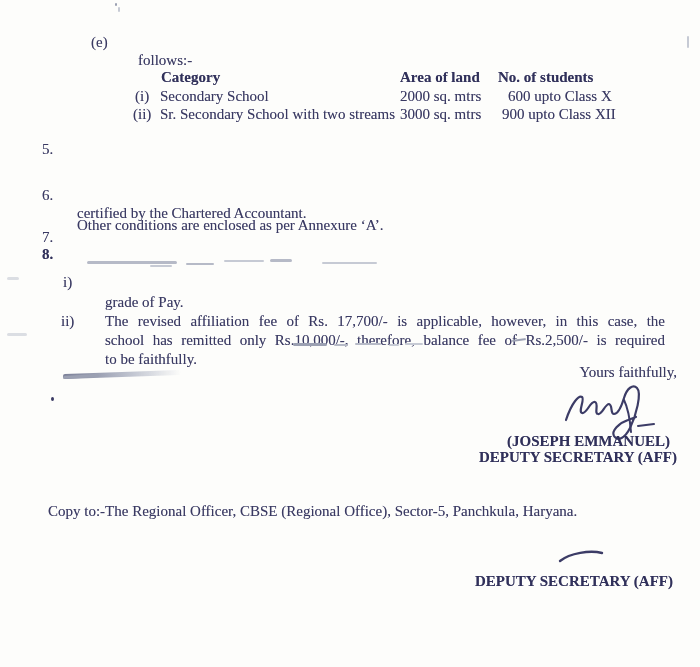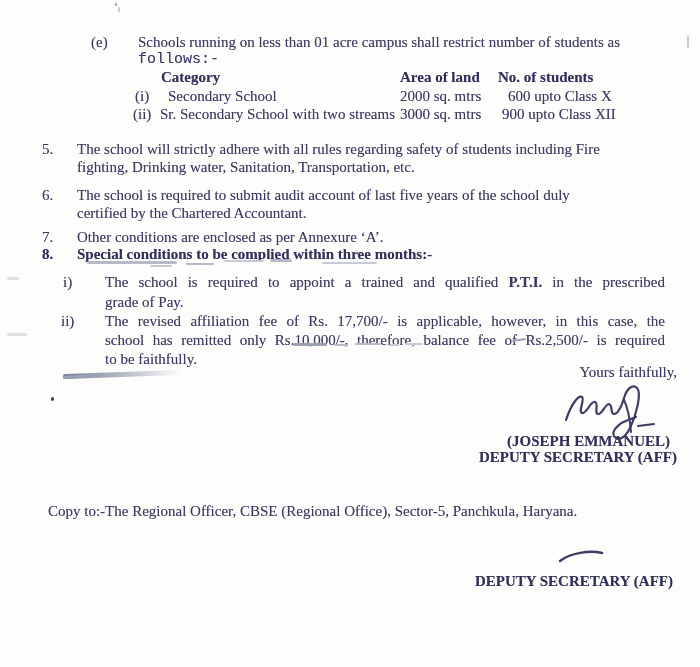--- a/index.html
+++ b/index.html
@@ -23,66 +23,60 @@
 </head>
 <body>
 
 <div class="page">
 
   <div class="smudge sm3" style="left:115px;top:3px;width:2px;height:3px;"></div>
   <div class="smudge sm2" style="left:118px;top:7px;width:2px;height:5px;"></div>
   <div class="smudge sm2" style="left:687px;top:36px;width:2px;height:12px;"></div>
 
   <div class="ln" style="left:91px;top:33px;">(e)</div>
-  <div class="ln" style="left:138px;top:33px;">Schools running on less than 01 acre campus shall restrict number of students as</div>
-  <div class="ln" style="left:138px;top:51px;font-family:Liberation Mono, monospace;">follows:-</div>
+  <div class="ln" style="left:138px;top:51px;">follows:-</div>
 
   <div class="ln b" style="left:161px;top:68px;">Category</div>
   <div class="ln b" style="left:400px;top:68px;">Area of land</div>
   <div class="ln b" style="left:498px;top:68px;">No. of students</div>
 
   <div>
     <div class="ln" style="left:135px;top:87px;">(i)</div>
-    <div class="ln" style="left:160px;top:87px;margin-left:8px;">Secondary School</div>
+    <div class="ln" style="left:160px;top:87px;">Secondary School</div>
     <div class="ln" style="left:400px;top:87px;">2000 sq. mtrs</div>
     <div class="ln" style="left:508px;top:87px;">600 upto Class X</div>
   </div>
   <div>
     <div class="ln" style="left:133px;top:105px;">(ii)</div>
     <div class="ln" style="left:160px;top:105px;">Sr. Secondary School with two streams</div>
     <div class="ln" style="left:400px;top:105px;">3000 sq. mtrs</div>
     <div class="ln" style="left:502px;top:105px;">900 upto Class XII</div>
   </div>
 
   <div class="ln" style="left:42px;top:140px;">5.</div>
-  <div class="ln" style="left:77px;top:140px;">The school will strictly adhere with all rules regarding safety of students including Fire</div>
-  <div class="ln" style="left:77px;top:158px;">fighting, Drinking water, Sanitation, Transportation, etc.</div>
 
   <div class="ln" style="left:42px;top:186px;">6.</div>
-  <div class="ln" style="left:77px;top:186px;">The school is required to submit audit account of last five years of the school duly</div>
   <div class="ln" style="left:77px;top:204px;">certified by the Chartered Accountant.</div>
 
   <div class="ln" style="left:42px;top:228px;">7.</div>
-  <div class="ln" style="left:77px;top:228px;text-align:right;">Other conditions are enclosed as per Annexure ‘A’.</div>
+  <div class="ln" style="left:77px;top:216px;text-align:right;">Other conditions are enclosed as per Annexure ‘A’.</div>
 
   <div class="ln b" style="left:42px;top:245px;">8.</div>
-  <div class="ln b" style="left:77px;top:245px;">Special conditions to be complied within three months:-</div>
 
   <div class="smudge sm1" style="left:87px;top:261px;width:90px;height:3px;"></div>
   <div class="smudge sm2" style="left:150px;top:265px;width:22px;height:2px;"></div>
   <div class="smudge sm1" style="left:186px;top:263px;width:28px;height:2px;"></div>
   <div class="smudge sm2" style="left:224px;top:260px;width:40px;height:2px;"></div>
   <div class="smudge sm1" style="left:270px;top:259px;width:22px;height:3px;"></div>
   <div class="smudge sm2" style="left:322px;top:262px;width:55px;height:2px;"></div>
 
   <div class="smudge sm2" style="left:7px;top:277px;width:12px;height:3px;opacity:.6;"></div>
   <div class="smudge sm2" style="left:7px;top:333px;width:20px;height:3px;opacity:.6;"></div>
 
   <div class="ln" style="left:63px;top:273px;">i)</div>
-  <div class="ln just" style="left:105px;top:273px;"><span>The school is required to appoint a trained and qualified </span><b>P.T.I.</b><span> in the prescribed</span></div>
   <div class="ln" style="left:105px;top:293px;">grade of Pay.</div>
 
   <div class="ln" style="left:61px;top:312px;">ii)</div>
   <div class="ln just" style="left:105px;top:312px;">The revised affiliation fee of Rs. 17,700/- is applicable, however, in this case, the</div>
   <div class="ln just" style="left:105px;top:331px;">school has remitted only Rs.10,000/-, therefore, balance fee of Rs.2,500/- is required</div>
   <div class="ln" style="left:105px;top:350px;">to be faithfully.</div>
 
   <div class="smudge sm3" style="left:293px;top:343px;width:34px;height:3px;"></div>
   <div class="smudge sm1" style="left:334px;top:344px;width:14px;height:2px;"></div>
   <div class="smudge sm1" style="left:355px;top:343px;width:26px;height:2px;"></div>

